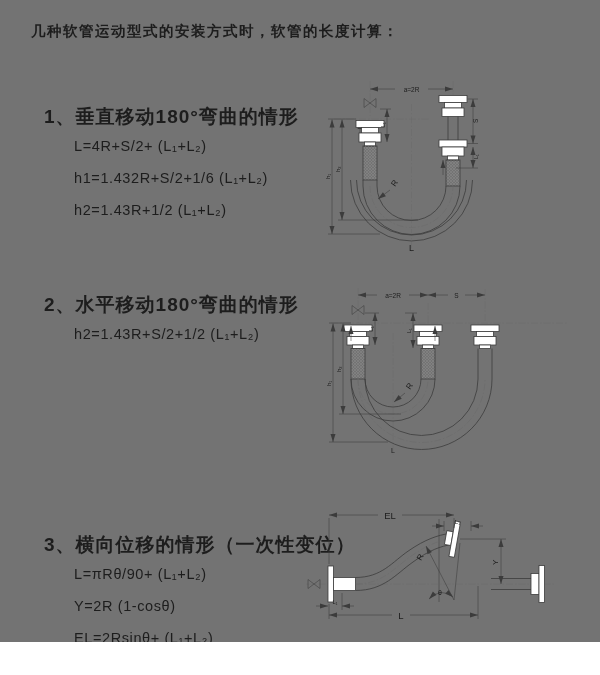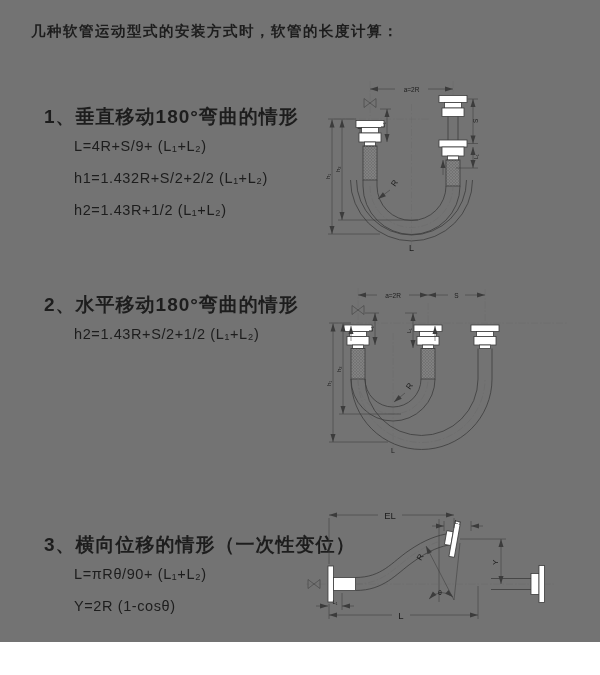--- a/index.html
+++ b/index.html
@@ -26,34 +26,35 @@
 </style>
 </head>
 <body>
 
 <div class="page">
 
   <div class="title">几种软管运动型式的安装方式时，软管的长度计算：</div>
 
   <div class="sec" id="sec1">
     <div class="sec-heading">1、垂直移动180°弯曲的情形</div>
-    <div class="formula">L=4R+S/9+ (L₁+L₂)</div>
-    <div class="formula">h1=1.432R+S/2+2/2 (L₁+L₂)</div>
+    <div class="formula">L=4R+S/2+ (L₁+L₂)</div>
+    <div class="formula">h1=1.432R+S/2+1/6 (L₁+L₂)</div>
     <div class="formula">h2=1.43R+1/2 (L₁+L₂)</div>
   </div>
 
   <div class="sec" id="sec2">
     <div class="sec-heading">2、水平移动180°弯曲的情形</div>
     <div class="formula">h2=1.43R+S/2+1/2 (L₁+L₂)</div>
   </div>
 
   <div class="sec" id="sec3">
     <div class="sec-heading">3、横向位移的情形（一次性变位）</div>
     <div class="formula">L=πRθ/90+ (L₁+L₂)</div>
     <div class="formula">Y=2R (1-cosθ)</div>
+    <div class="formula">EL=2Rsinθ+ (L₁+L₂)</div>
   </div>
 
   <svg class="diag" id="diag1" width="280" height="180" viewBox="0 0 280 180" role="img">
     <defs>
       <marker id="m1" markerUnits="userSpaceOnUse" markerWidth="9" markerHeight="6" refX="8.5" refY="3" orient="auto-start-reverse">
         <path d="M0.5,0.5 L8.5,3 L0.5,5.5 Z" fill="#3c3c3c"></path>
       </marker>
       <pattern id="b1" patternUnits="userSpaceOnUse" width="3" height="3">
         <path d="M0,3 L3,0 M0,0 L3,3" stroke="#8a8a8a" stroke-width="0.5"></path>
       </pattern>

